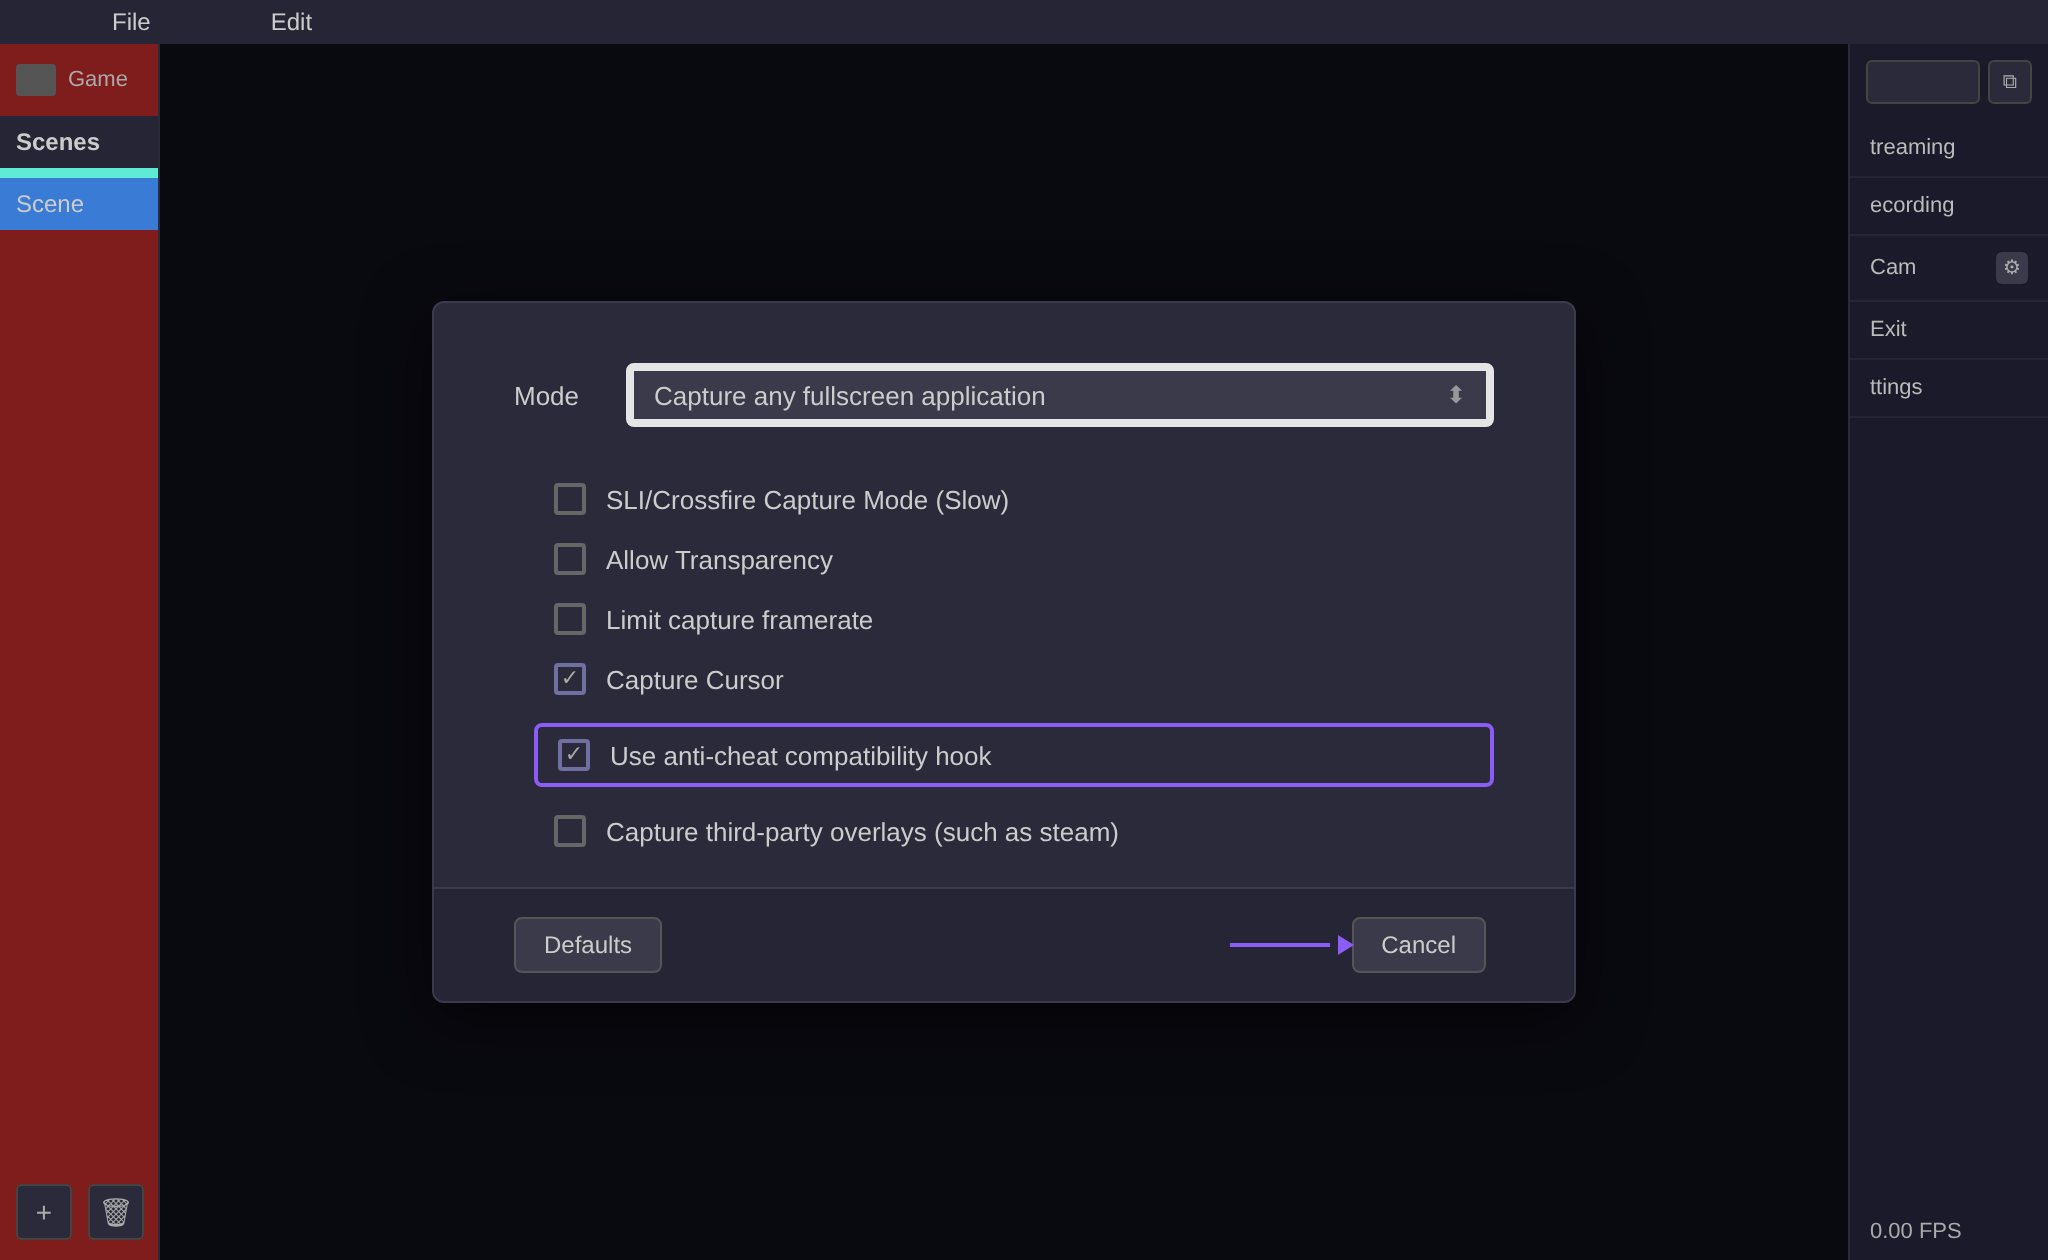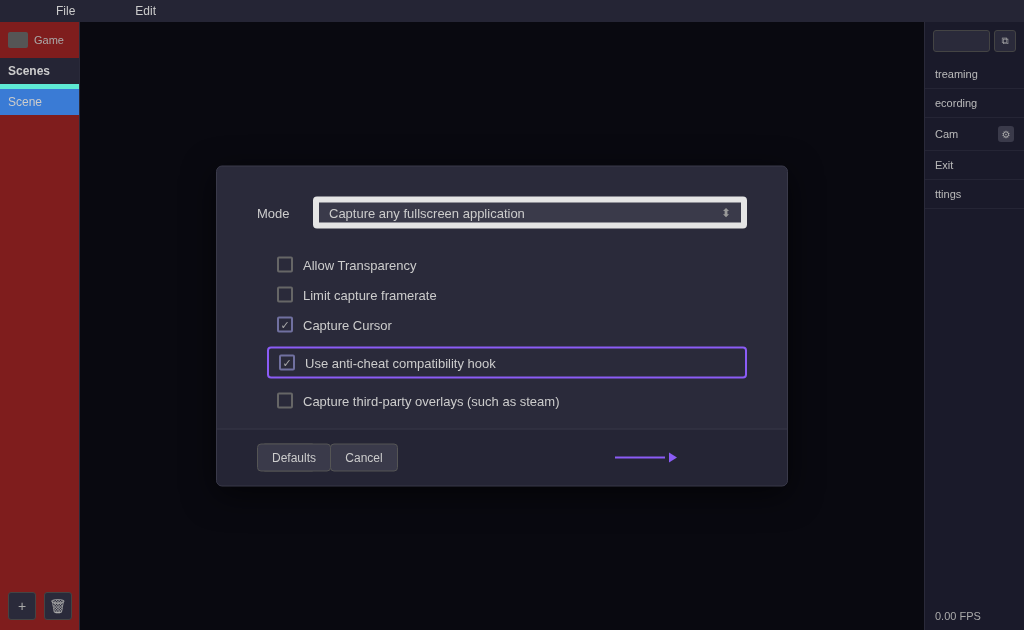--- a/index.html
+++ b/index.html
@@ -224,21 +224,21 @@
     .mode-label {
       color: #ccc;
       font-size: 13px;
       min-width: 40px;
     }
 
     .mode-select {
       flex: 1;
       height: 32px;
       background: #3a3a4a;
-      border: 6px solid #e5e5e5;
+      border: 4px solid #e5e5e5;
       border-radius: 4px;
       color: #ccc;
       font-size: 13px;
       padding: 0 10px;
       display: flex;
       align-items: center;
       justify-content: space-between;
       cursor: pointer;
     }
 
@@ -294,23 +294,23 @@
 
     .cb-label {
       color: #ccc;
       font-size: 13px;
     }
 
     
     .dialog-footer {
       display: flex;
       align-items: center;
-      justify-content: flex-start;
+      justify-content: space-between;
       padding: 14px 44px;
-      gap: 14px;
+      gap: 0;
       border-top: 1px solid #3a3a4a;
       background: #252535;
       position: relative;
     }
 
     .defaults-btn {
       position: absolute;
       left: 40px;
       padding: 6px 14px;
       background: #3a3a4a;
@@ -411,20 +411,24 @@
 
         <div class="mode-row">
           <span class="mode-label">Mode</span>
           <div class="mode-select">
             <span>Capture any fullscreen application</span>
             <span class="select-arrow">⬍</span>
           </div>
         </div>
 
         <div class="checkbox-list" id="checkbox-list">
+        <div class="checkbox-row">
+              <div class="cb-box"></div>
+              <span class="cb-label">SLI/Crossfire Capture Mode (Slow)</span>
+            </div>
             <div class="checkbox-row">
               <div class="cb-box"></div>
               <span class="cb-label">Allow Transparency</span>
             </div>
             <div class="checkbox-row">
               <div class="cb-box"></div>
               <span class="cb-label">Limit capture framerate</span>
             </div>
             <div class="checkbox-row">
               <div class="cb-box checked">

